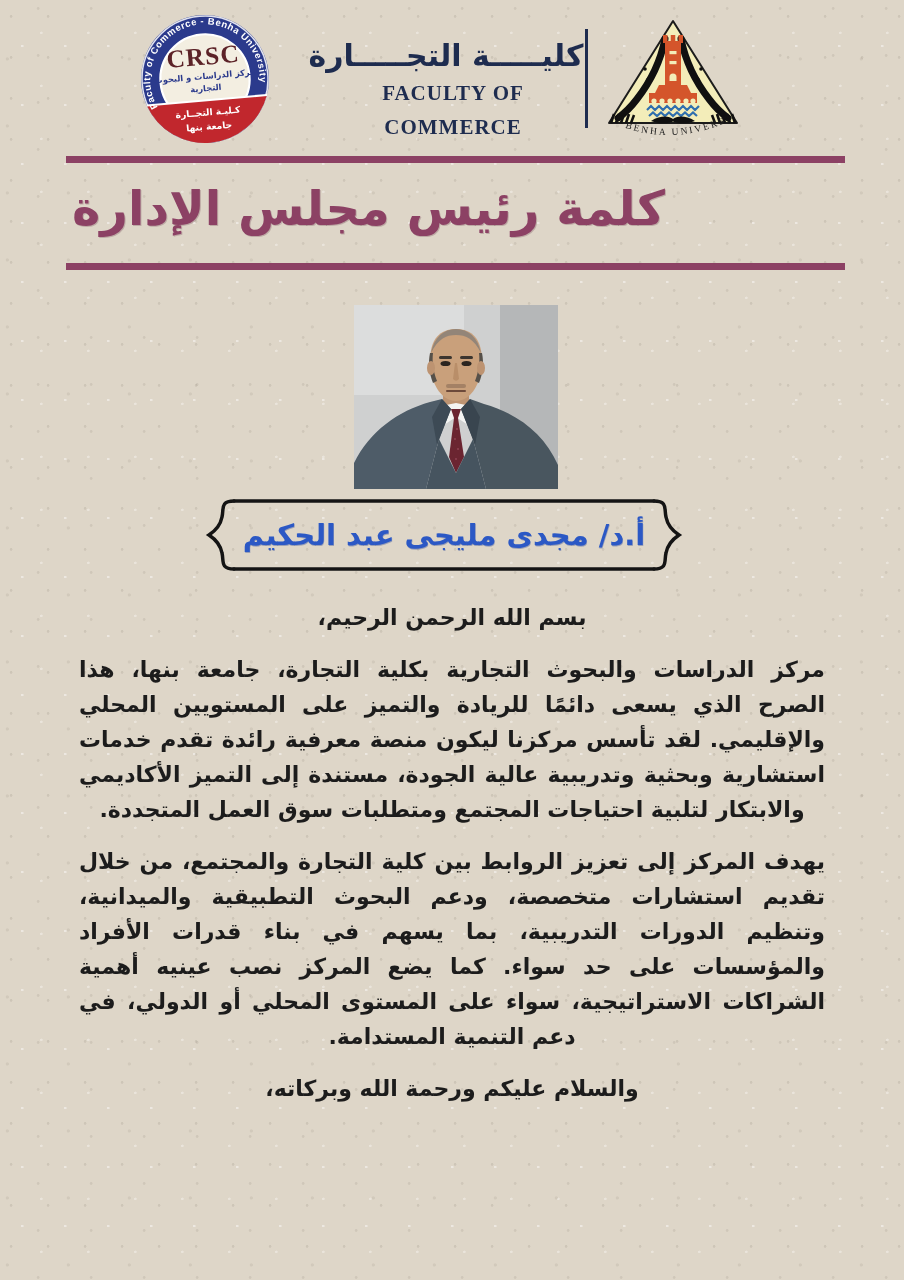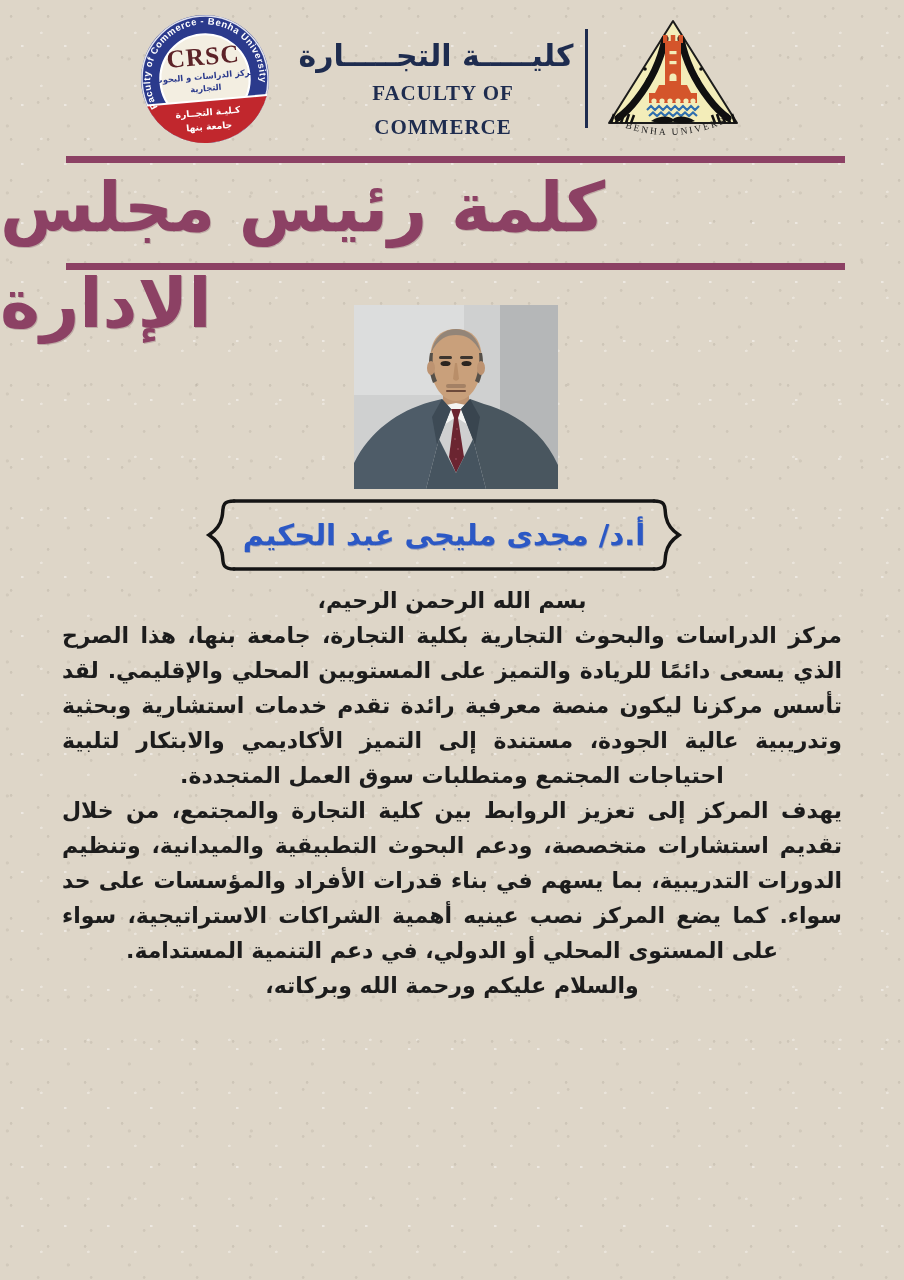--- a/index.html
+++ b/index.html
@@ -20,51 +20,51 @@
       radial-gradient(circle at 30% 40%, rgba(120,110,95,.16) 1px, transparent 1.7px),
       radial-gradient(circle at 72% 18%, rgba(110,100,88,.13) 1px, transparent 1.8px),
       radial-gradient(circle at 52% 78%, rgba(255,255,255,.45) 1px, transparent 1.5px),
       radial-gradient(circle at 12% 88%, rgba(120,110,95,.12) 1.2px, transparent 2px),
       radial-gradient(circle at 88% 62%, rgba(255,255,255,.35) 1px, transparent 1.6px);
     background-size:37px 41px,53px 47px,43px 59px,61px 67px,47px 53px;
   }
   
   .header{position:absolute;left:0;top:0;width:904px;height:150px;}
   .crsc-logo{position:absolute;left:140px;top:14px;width:130px;height:130px;transform:rotate(-5deg);}
-  .fac-block{position:absolute;left:290px;top:36px;width:292px;text-align:center;color:var(--navy);}
+  .fac-block{position:absolute;left:300px;top:36px;width:292px;text-align:center;color:var(--navy);}
   .fac-ar{font-size:30px;font-weight:bold;line-height:40px;direction:rtl;}
   .fac-en{font-family:"Liberation Serif",serif;font-size:21px;font-weight:bold;letter-spacing:1px;line-height:34px;margin-left:14px;}
   .header-divider{position:absolute;left:585px;top:29px;width:3px;height:99px;background:var(--navy);}
   .benha-logo{position:absolute;left:603px;top:13px;width:140px;height:134px;}
   
   .rule{position:absolute;left:66px;width:779px;height:7px;background:var(--maroon);}
   .rule-top{top:156px;}
   .rule-bottom{top:263px;}
   .title{
     position:absolute;left:0;top:160px;width:737px;margin:0;
-    text-align:left;direction:rtl;color:var(--maroon);
-    font-size:68px;font-weight:bold;line-height:96px;
+    text-align:center;direction:rtl;color:var(--maroon);
+    font-size:48px;font-weight:bold;line-height:96px;
     text-shadow:1px 1px 0 rgba(90,40,60,.25);
   }
   
   .photo{position:absolute;left:354px;top:305px;width:204px;height:184px;}
   
   .namebox{position:absolute;left:204px;top:496px;width:480px;height:78px;}
   .namebox svg{position:absolute;inset:0;}
   .name-text{
     position:absolute;inset:0;display:flex;align-items:center;justify-content:center;
     direction:rtl;color:var(--name-blue);font-size:29px;font-weight:bold;
     text-shadow:.5px .5px 0 rgba(30,60,150,.35);
   }
   
   .message{
     position:absolute;left:62px;top:583px;width:780px;
     direction:rtl;color:var(--ink);font-size:22px;font-weight:bold;line-height:35px;
   }
-  .message p{margin:0;text-align:justify;text-align-last:center;}
+  .message p{margin:17px;text-align:justify;text-align-last:center;}
 </style>
 </head>
 <body>
 
 <div class="page">
   <div class="texture"></div>
 
   <div class="header">
 
     <svg class="crsc-logo" viewBox="0 0 128 128" aria-hidden="true">

